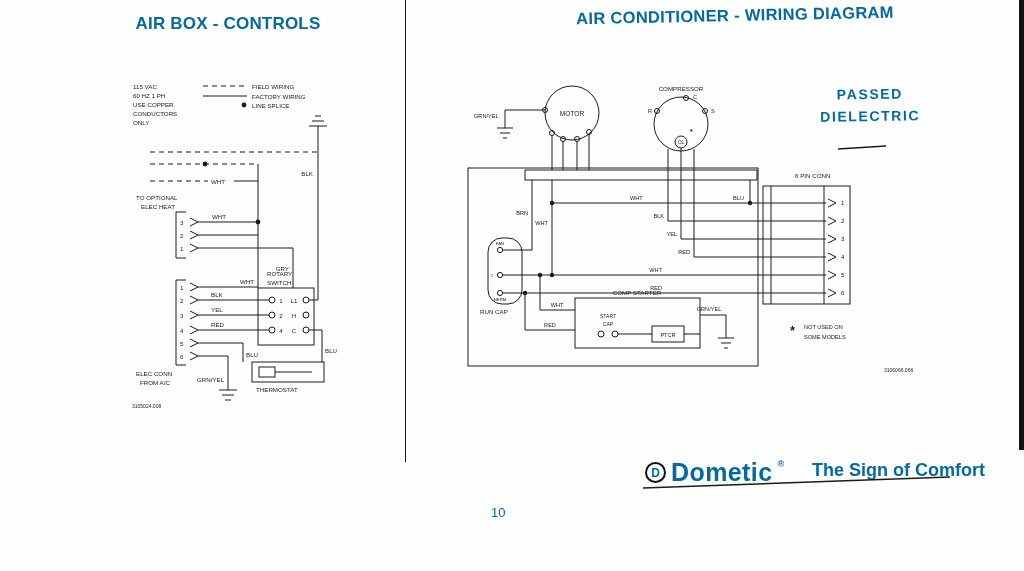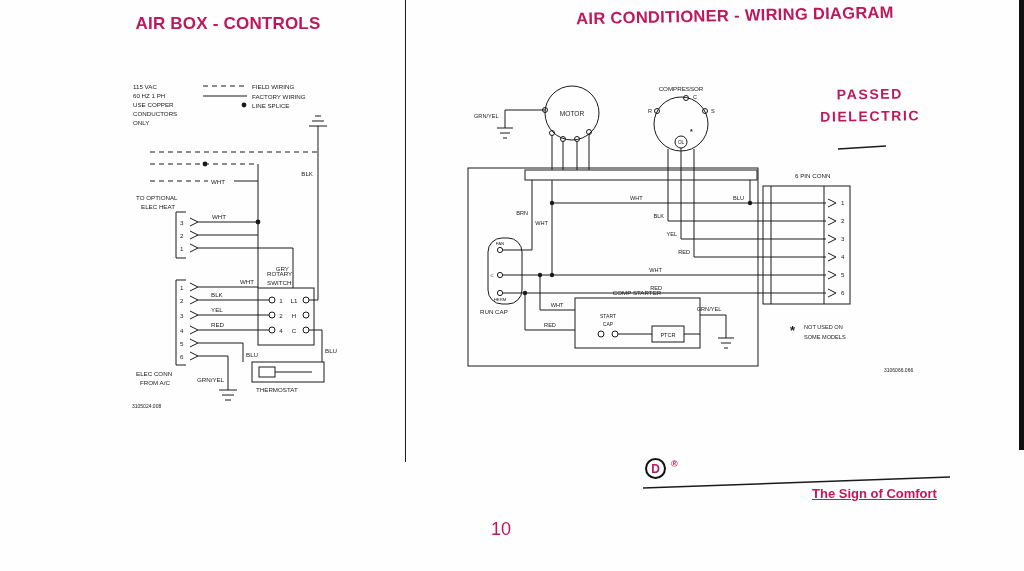--- a/index.html
+++ b/index.html
@@ -1,36 +1,36 @@
 <!DOCTYPE html>
 <html><head>
 <meta charset="utf-8">
 <style>
   * { margin:0; padding:0; box-sizing:border-box; }
   html,body { background:#ffffff; }
   .page {
     position:relative; width:1024px; height:571px;
-    background:#fefefe; color:#be185d; overflow:hidden;
+    background:#fefefe; color:#0369a1; overflow:hidden;
     font-family:"Liberation Sans", sans-serif;
   }
   .abs { position:absolute; }
   .left-title { left:108px; top:13px; width:240px; text-align:center;
     font-weight:700; font-size:17px; line-height:1.3; letter-spacing:.2px; }
   .right-title { left:500px; top:6px; width:470px; text-align:center;
     font-weight:700; font-size:16.5px; letter-spacing:.3px; transform:rotate(-1.2deg); }
   .stamp { left:810px; top:84px; width:120px; text-align:center;
     font-weight:700; font-size:14px; letter-spacing:1.6px; line-height:1.55;
     transform:rotate(-.8deg); }
   .brand { left:645px; top:458px; display:flex; align-items:center; gap:5px; }
   .brand-mark { width:21px; height:21px; border:2.5px solid #111; border-radius:50%;
     display:flex; align-items:center; justify-content:center; font-weight:700; font-size:12px; }
   .brand-name { font-weight:700; font-size:25px; letter-spacing:.4px; }
   .brand-reg { font-size:9px; font-weight:700; align-self:flex-start; margin-top:1px; }
-  .tagline { left:812px; top:486px; font-weight:700; font-size:13px;text-decoration:underline; }
-  .pageno { left:491px; top:519px; font-size:18px; }
+  .tagline { left:812px; top:460px; font-weight:700; font-size:18px; }
+  .pageno { left:491px; top:505px; font-size:13px; }
 
   svg { position:absolute; left:0; top:0; }
   svg .w { stroke:#1b1b1b; stroke-width:1; fill:none; stroke-linecap:butt; }
   svg .w2 { stroke:#1b1b1b; stroke-width:1.5; fill:none; }
   svg .dash { stroke-dasharray:5 4; }
   svg .dotf { fill:#1b1b1b; stroke:none; }
   svg .shade { fill:#101010; stroke:none; }
   svg text { fill:#1b1b1b; font-family:"Liberation Sans", sans-serif; }
   .t4 { font-size:4.3px; } .t45 { font-size:4.6px; }
   .t5 { font-size:5px; } .t55 { font-size:5.6px; }
@@ -48,20 +48,21 @@
 
   <div class="abs right-title">AIR CONDITIONER - WIRING DIAGRAM</div>
 
   <div class="abs stamp">
     <div>PASSED</div>
     <div>DIELECTRIC</div>
   </div>
 
   <div class="abs brand">
     <span class="brand-mark">D</span>
+    <span class="brand-name">Dometic</span>
     <span class="brand-reg">®</span>
   </div>
   <div class="abs tagline">The Sign of Comfort</div>
   <div class="abs pageno">10</div>
 
   <svg width="1024" height="571" viewBox="0 0 1024 571">
 
     <line class="w" x1="405.5" y1="0" x2="405.5" y2="462"></line>
     <rect class="shade" x="1019" y="0" width="5" height="450"></rect>
     <path class="w2" d="M643 488 L950 477"></path>

